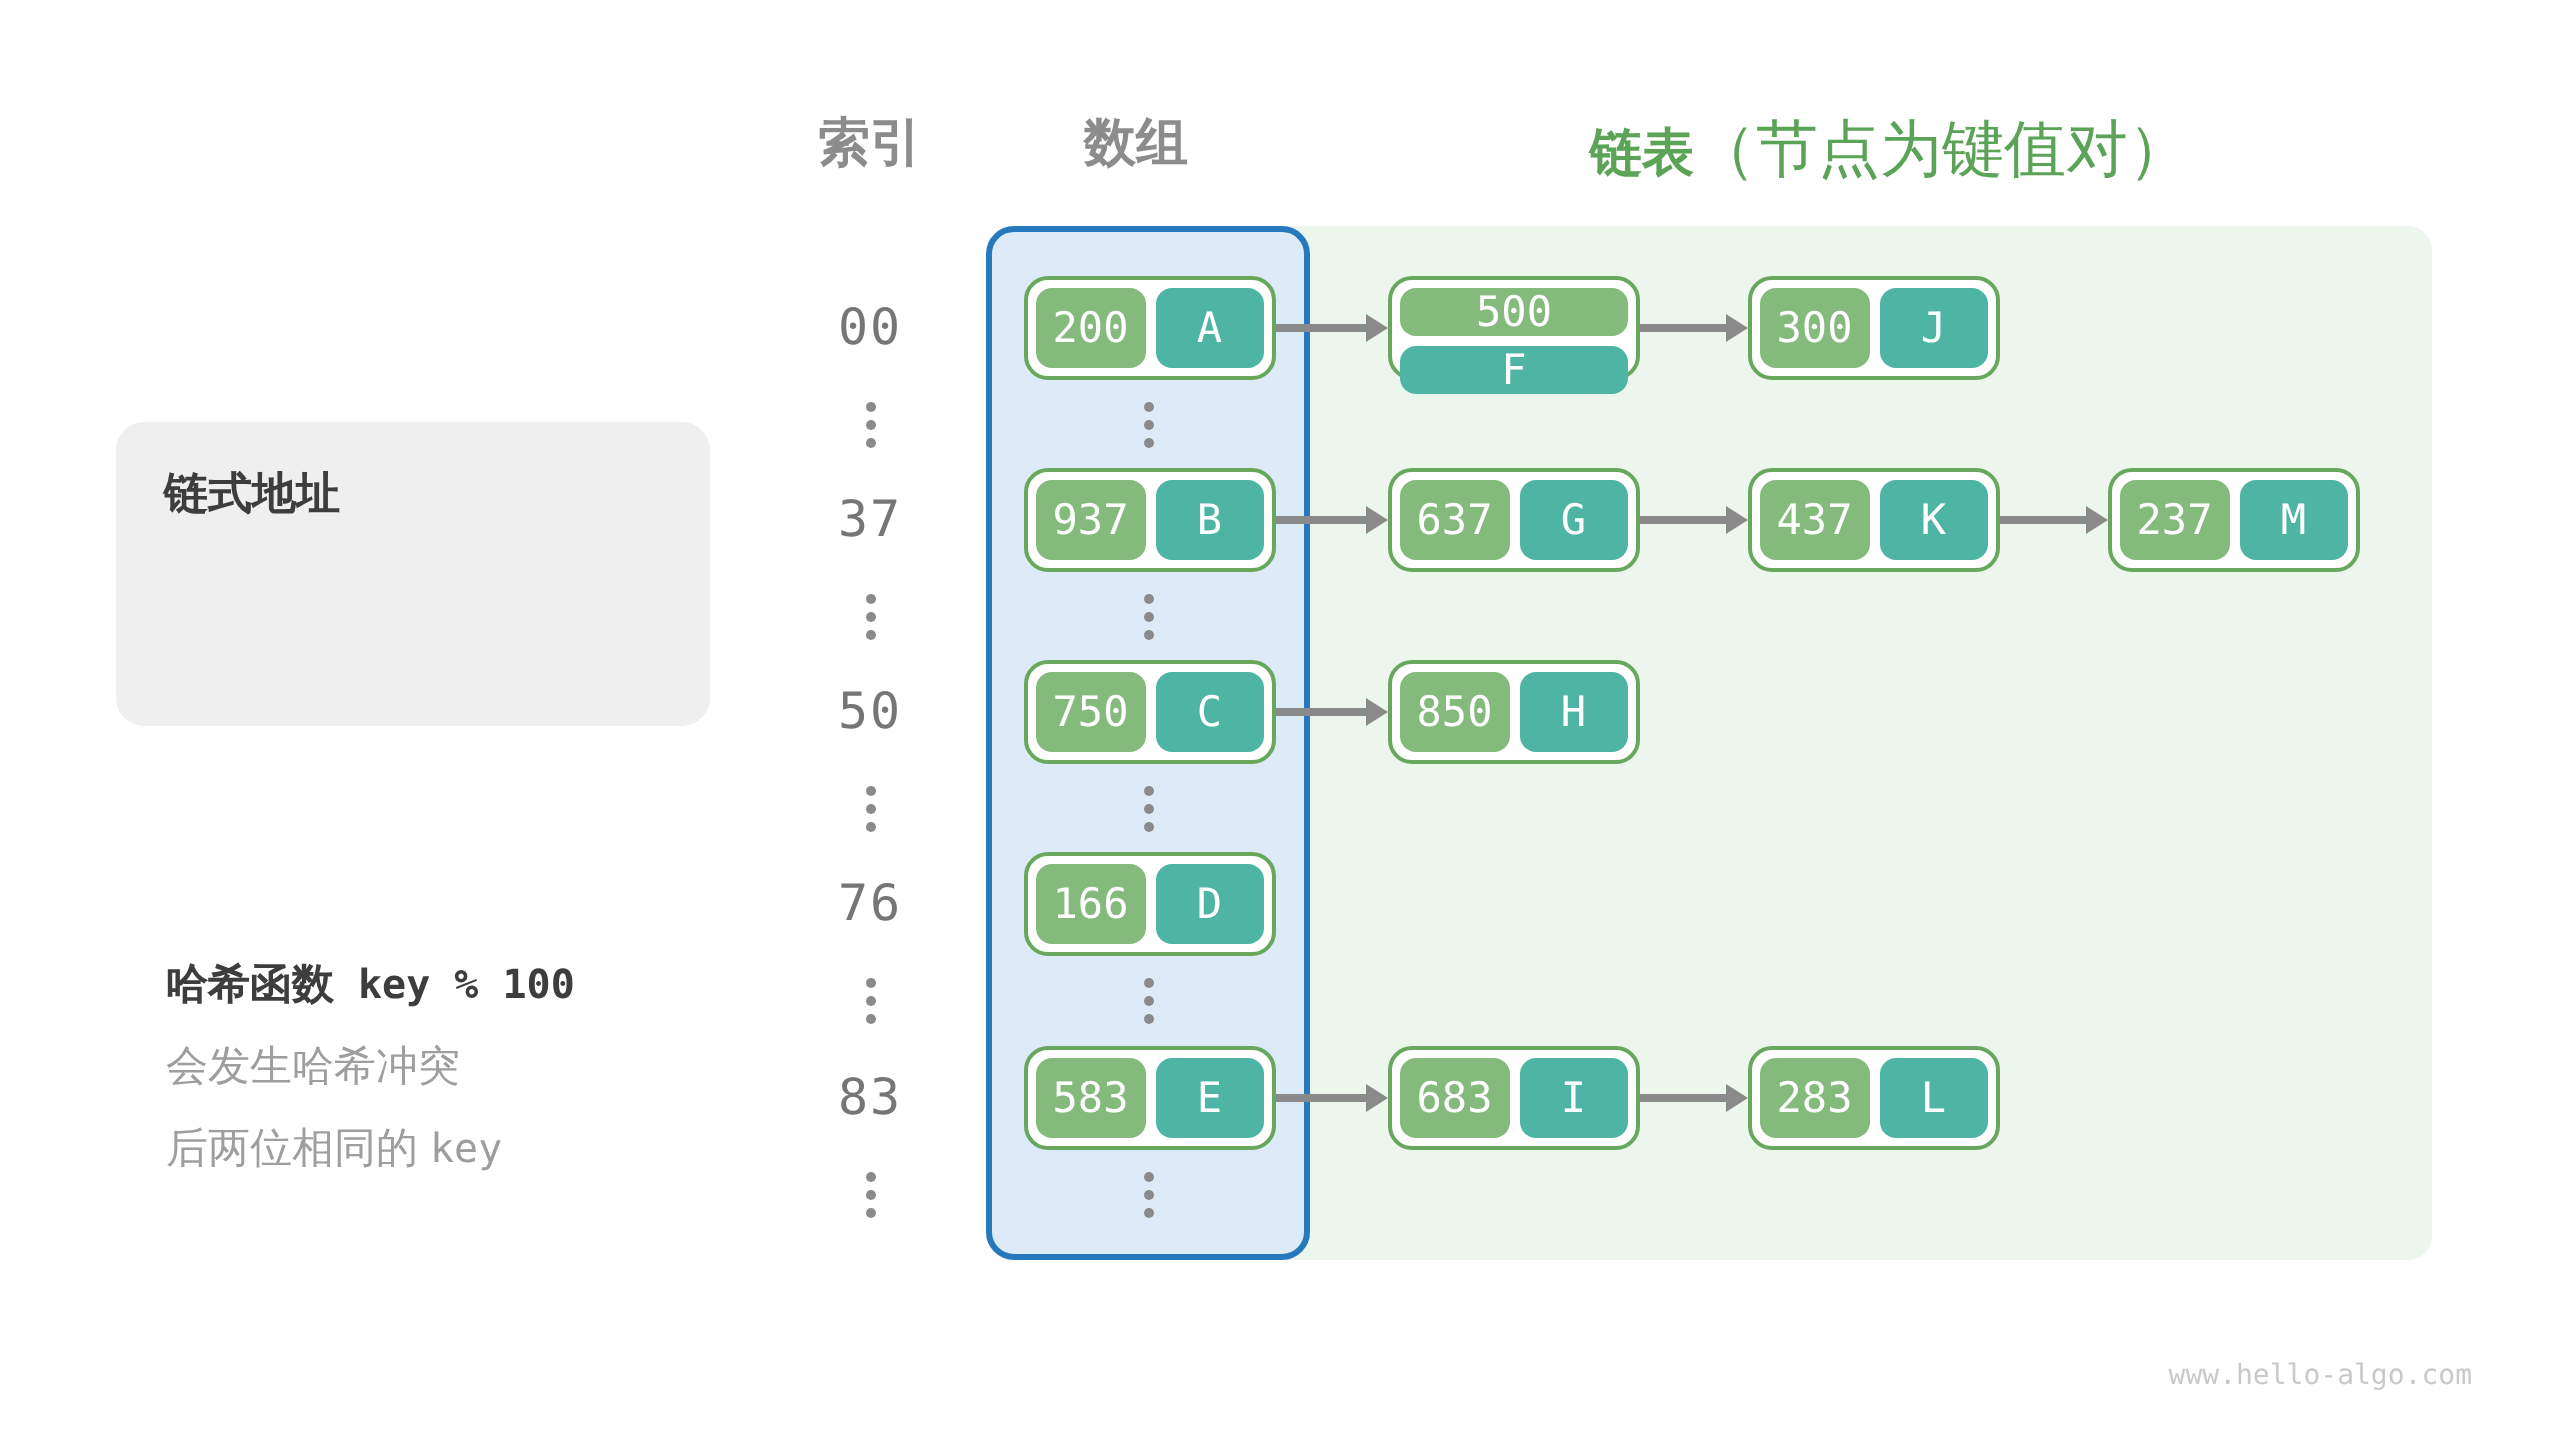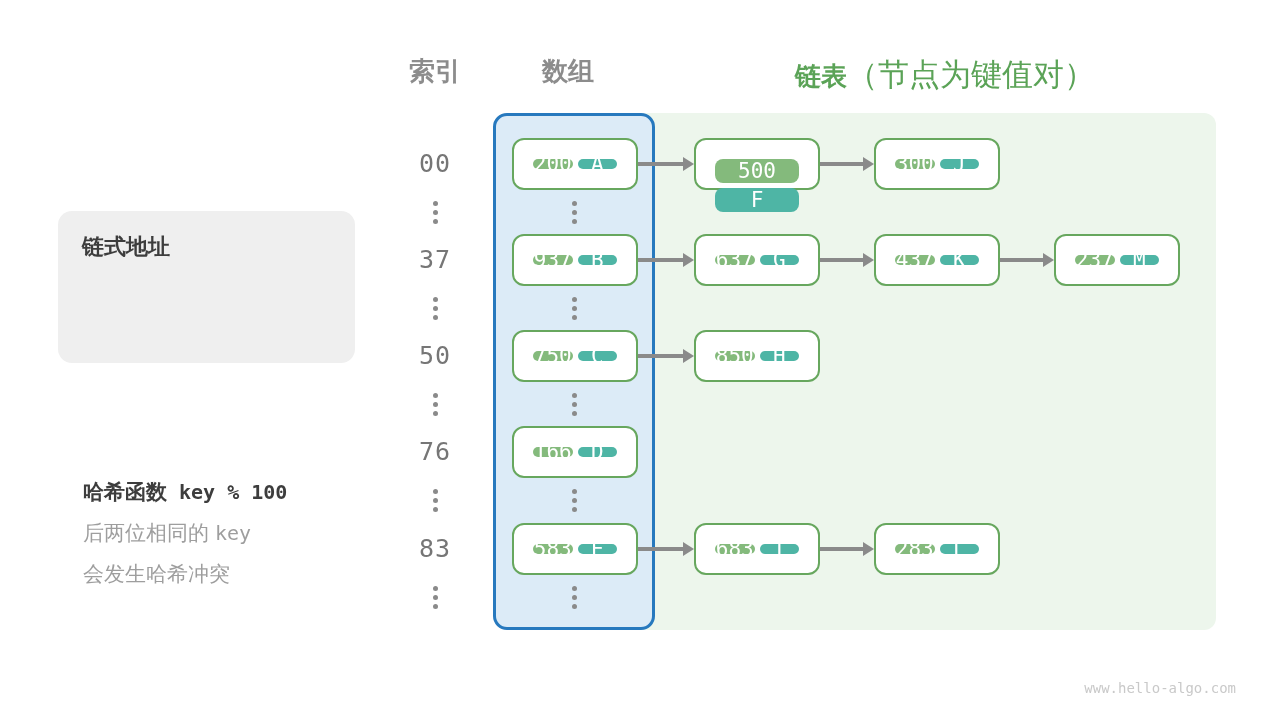--- a/index.html
+++ b/index.html
@@ -43,21 +43,21 @@
 
   
   .hash-note{position:absolute;left:83px;top:434px;margin-top:44px;}
   .hash-head{font-size:21px;font-weight:700;color:var(--title-dark);white-space:nowrap;}
   .hash-head .formula{font-size:20px;margin-left:12px;}
   .hash-line{font-size:21px;color:var(--body-gray);margin-top:13px;white-space:nowrap;}
   .hash-line .k{font-size:20px;margin-left:6px;}
 
   
   .index-label{position:absolute;width:80px;text-align:center;font-size:25px;color:var(--index-gray);letter-spacing:1px;}
-  .hash-node{position:absolute;width:126px;height:52px;background:#ffffff;border:2px solid var(--node-border);border-radius:12px;box-sizing:border-box;display:flex;gap:5px;padding:19px;z-index:3;}
+  .hash-node{position:absolute;width:126px;height:52px;background:#ffffff;border:2px solid var(--node-border);border-radius:12px;box-sizing:border-box;display:flex;gap:5px;padding:4px;z-index:3;}
   .node-key,.node-value{flex:1;border-radius:8px;display:flex;align-items:center;justify-content:center;color:#ffffff;font-size:21px;}
   .node-key{background:var(--key-box);}
   .node-value{background:var(--value-box);}
   .arrow{position:absolute;height:4px;z-index:4;}
   .arrow-line{position:absolute;left:0;right:8px;top:0;height:4px;background:var(--arrow-gray);}
   .arrow-head{position:absolute;right:0;top:-5px;width:0;height:0;border-left:11px solid var(--arrow-gray);border-top:7px solid transparent;border-bottom:7px solid transparent;}
   .dots{position:absolute;display:flex;flex-direction:column;gap:4px;align-items:center;width:10px;}
   .dots i{display:block;width:5px;height:5px;border-radius:50%;background:var(--arrow-gray);}
 
   .watermark{position:absolute;right:44px;bottom:24px;font-size:14px;color:var(--watermark-gray);}
@@ -77,24 +77,24 @@
   <div class="array-col"></div>
 
   <div class="card">
     <div class="card-title">链式地址</div>
   </div>
 
   <div class="hash-note">
     <div class="hash-head">
       <span>哈希函数</span><span class="formula mono">key % 100</span>
     </div>
+    <div class="hash-line">会发生哈希冲突</div>
     <div class="hash-line">
       <span>后两位相同的</span><span class="k mono">key</span>
     </div>
-    <div class="hash-line">会发生哈希冲突</div>
   </div>
 
   <div id="diagram">
       <div class="index-label mono" style="left: 395px; top: 149px;">00</div>
       <div class="hash-node" style="left: 512px; top: 138px;">
         <div class="node-key mono">200</div>
         <div class="node-value mono">A</div>
       </div>
       <div class="arrow" style="left: 638px; top: 162px; width: 56px;">
         <div class="arrow-line"></div>

